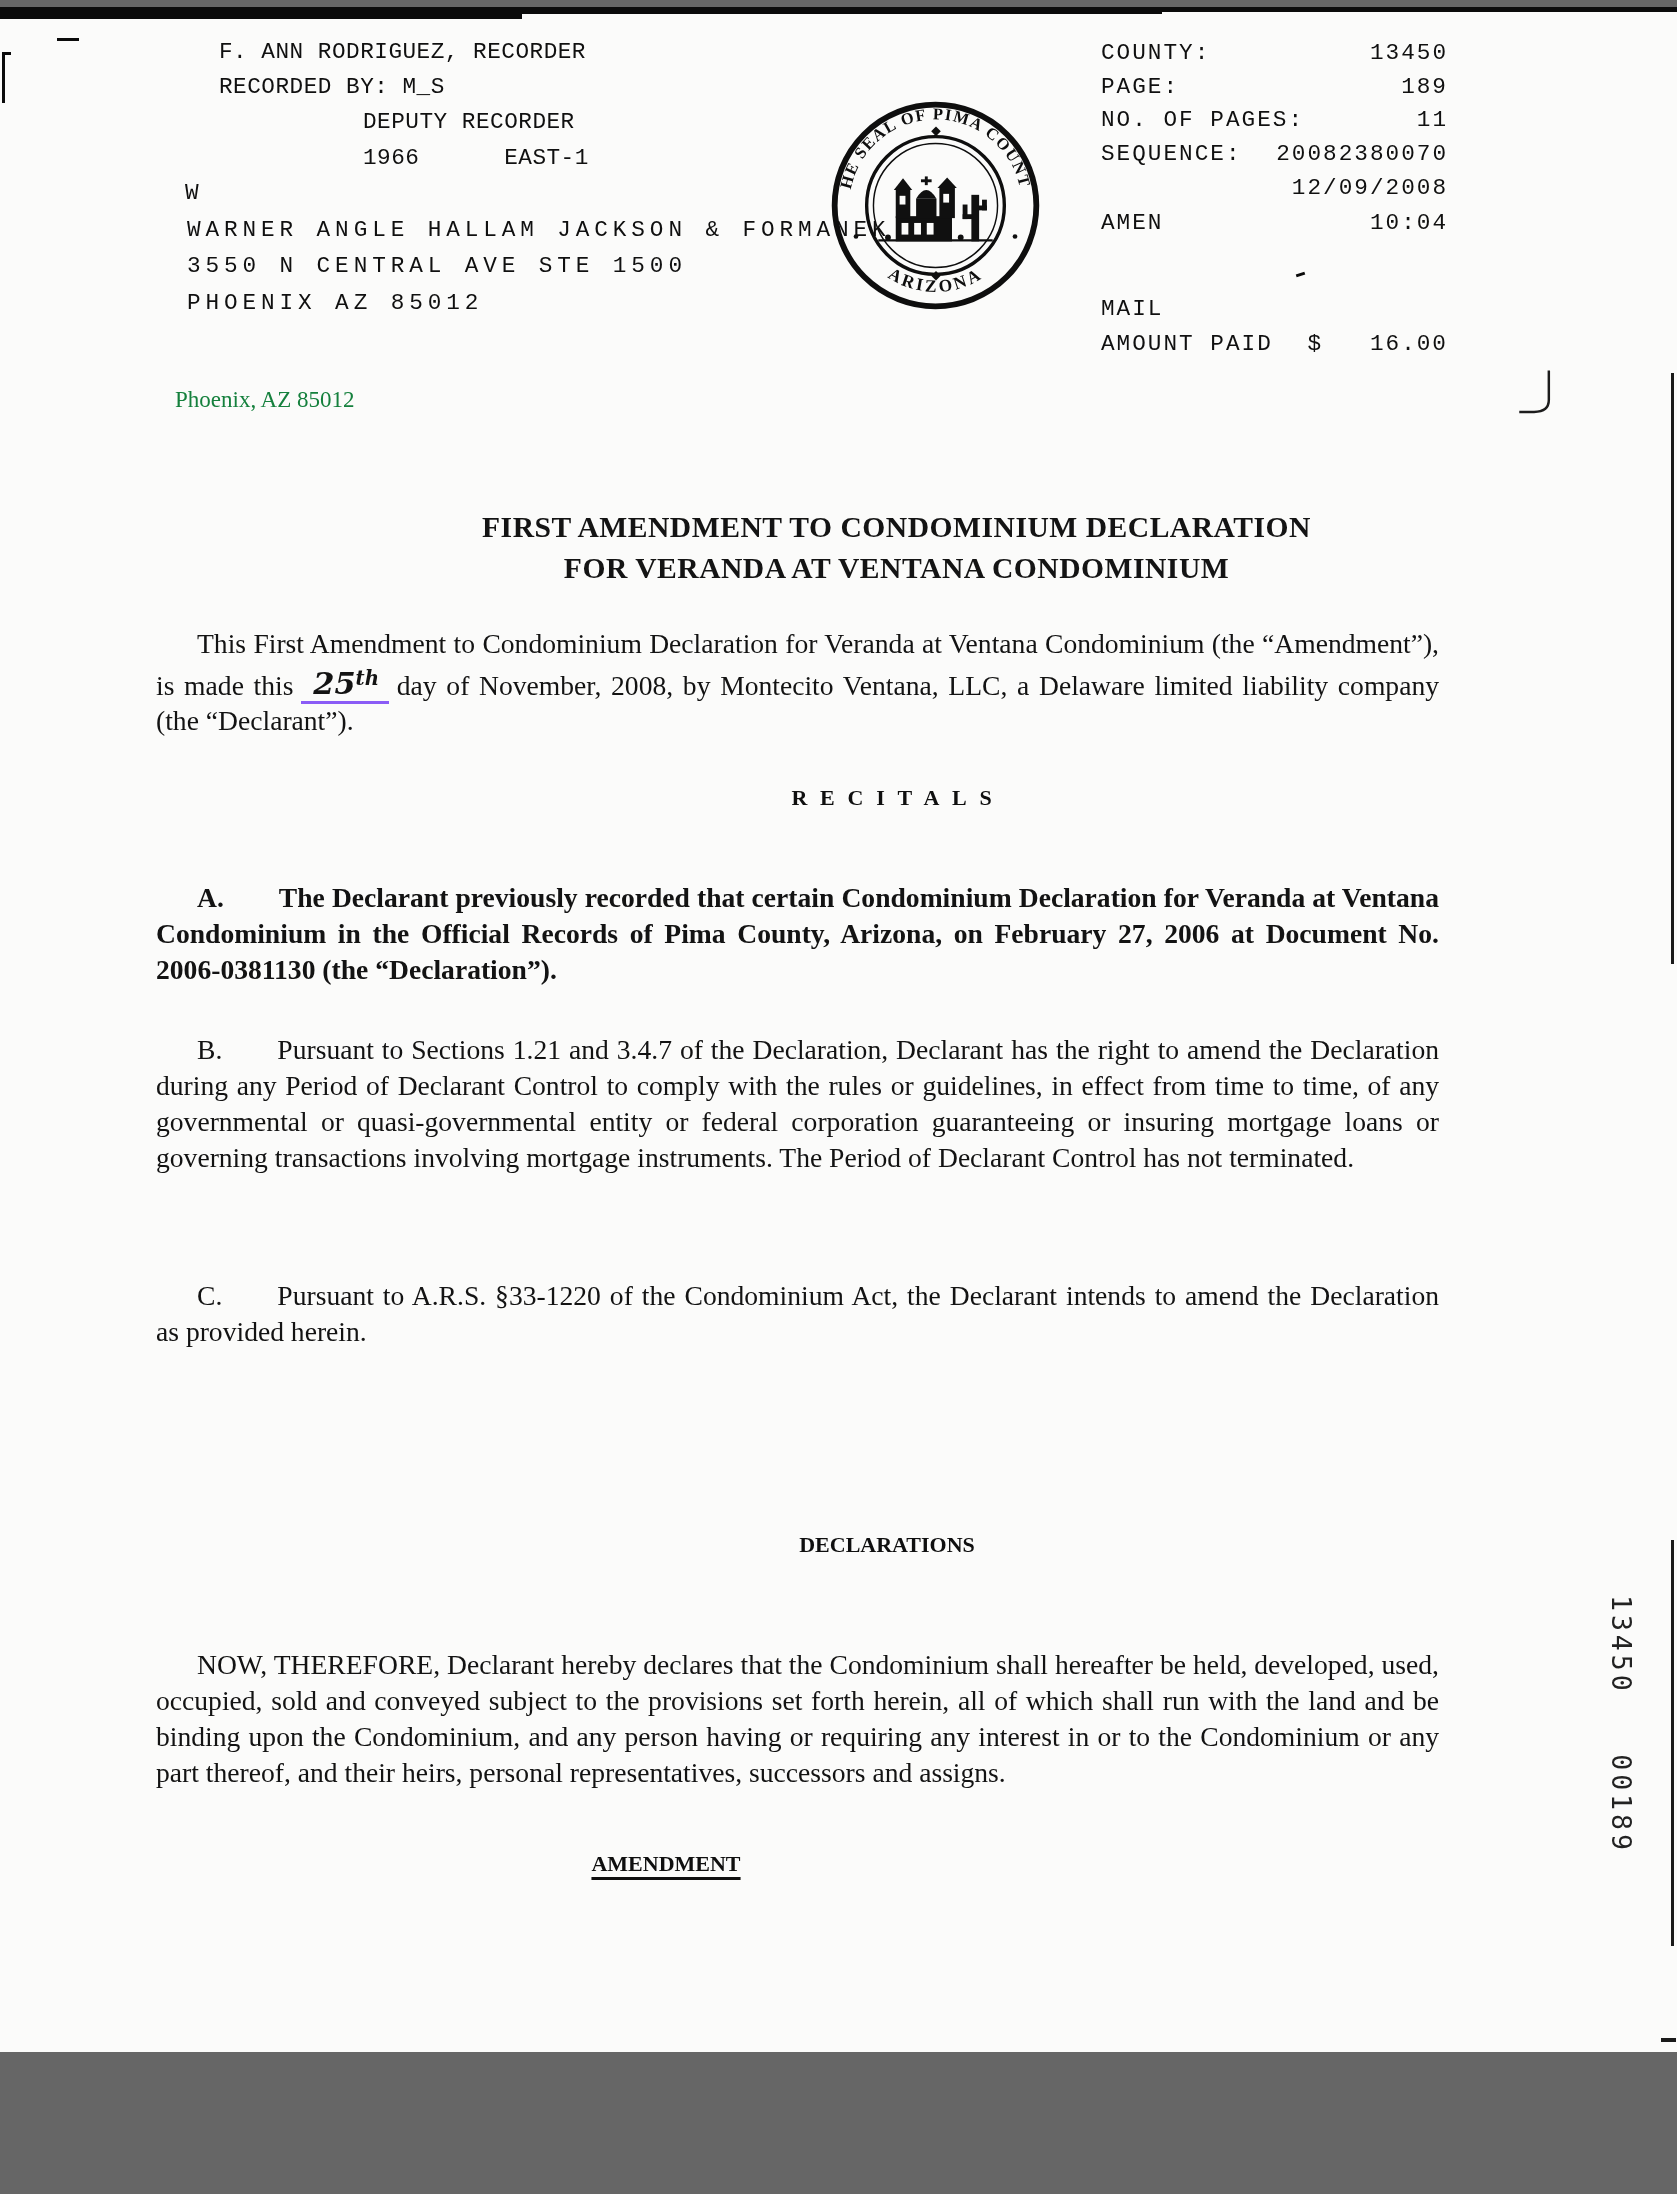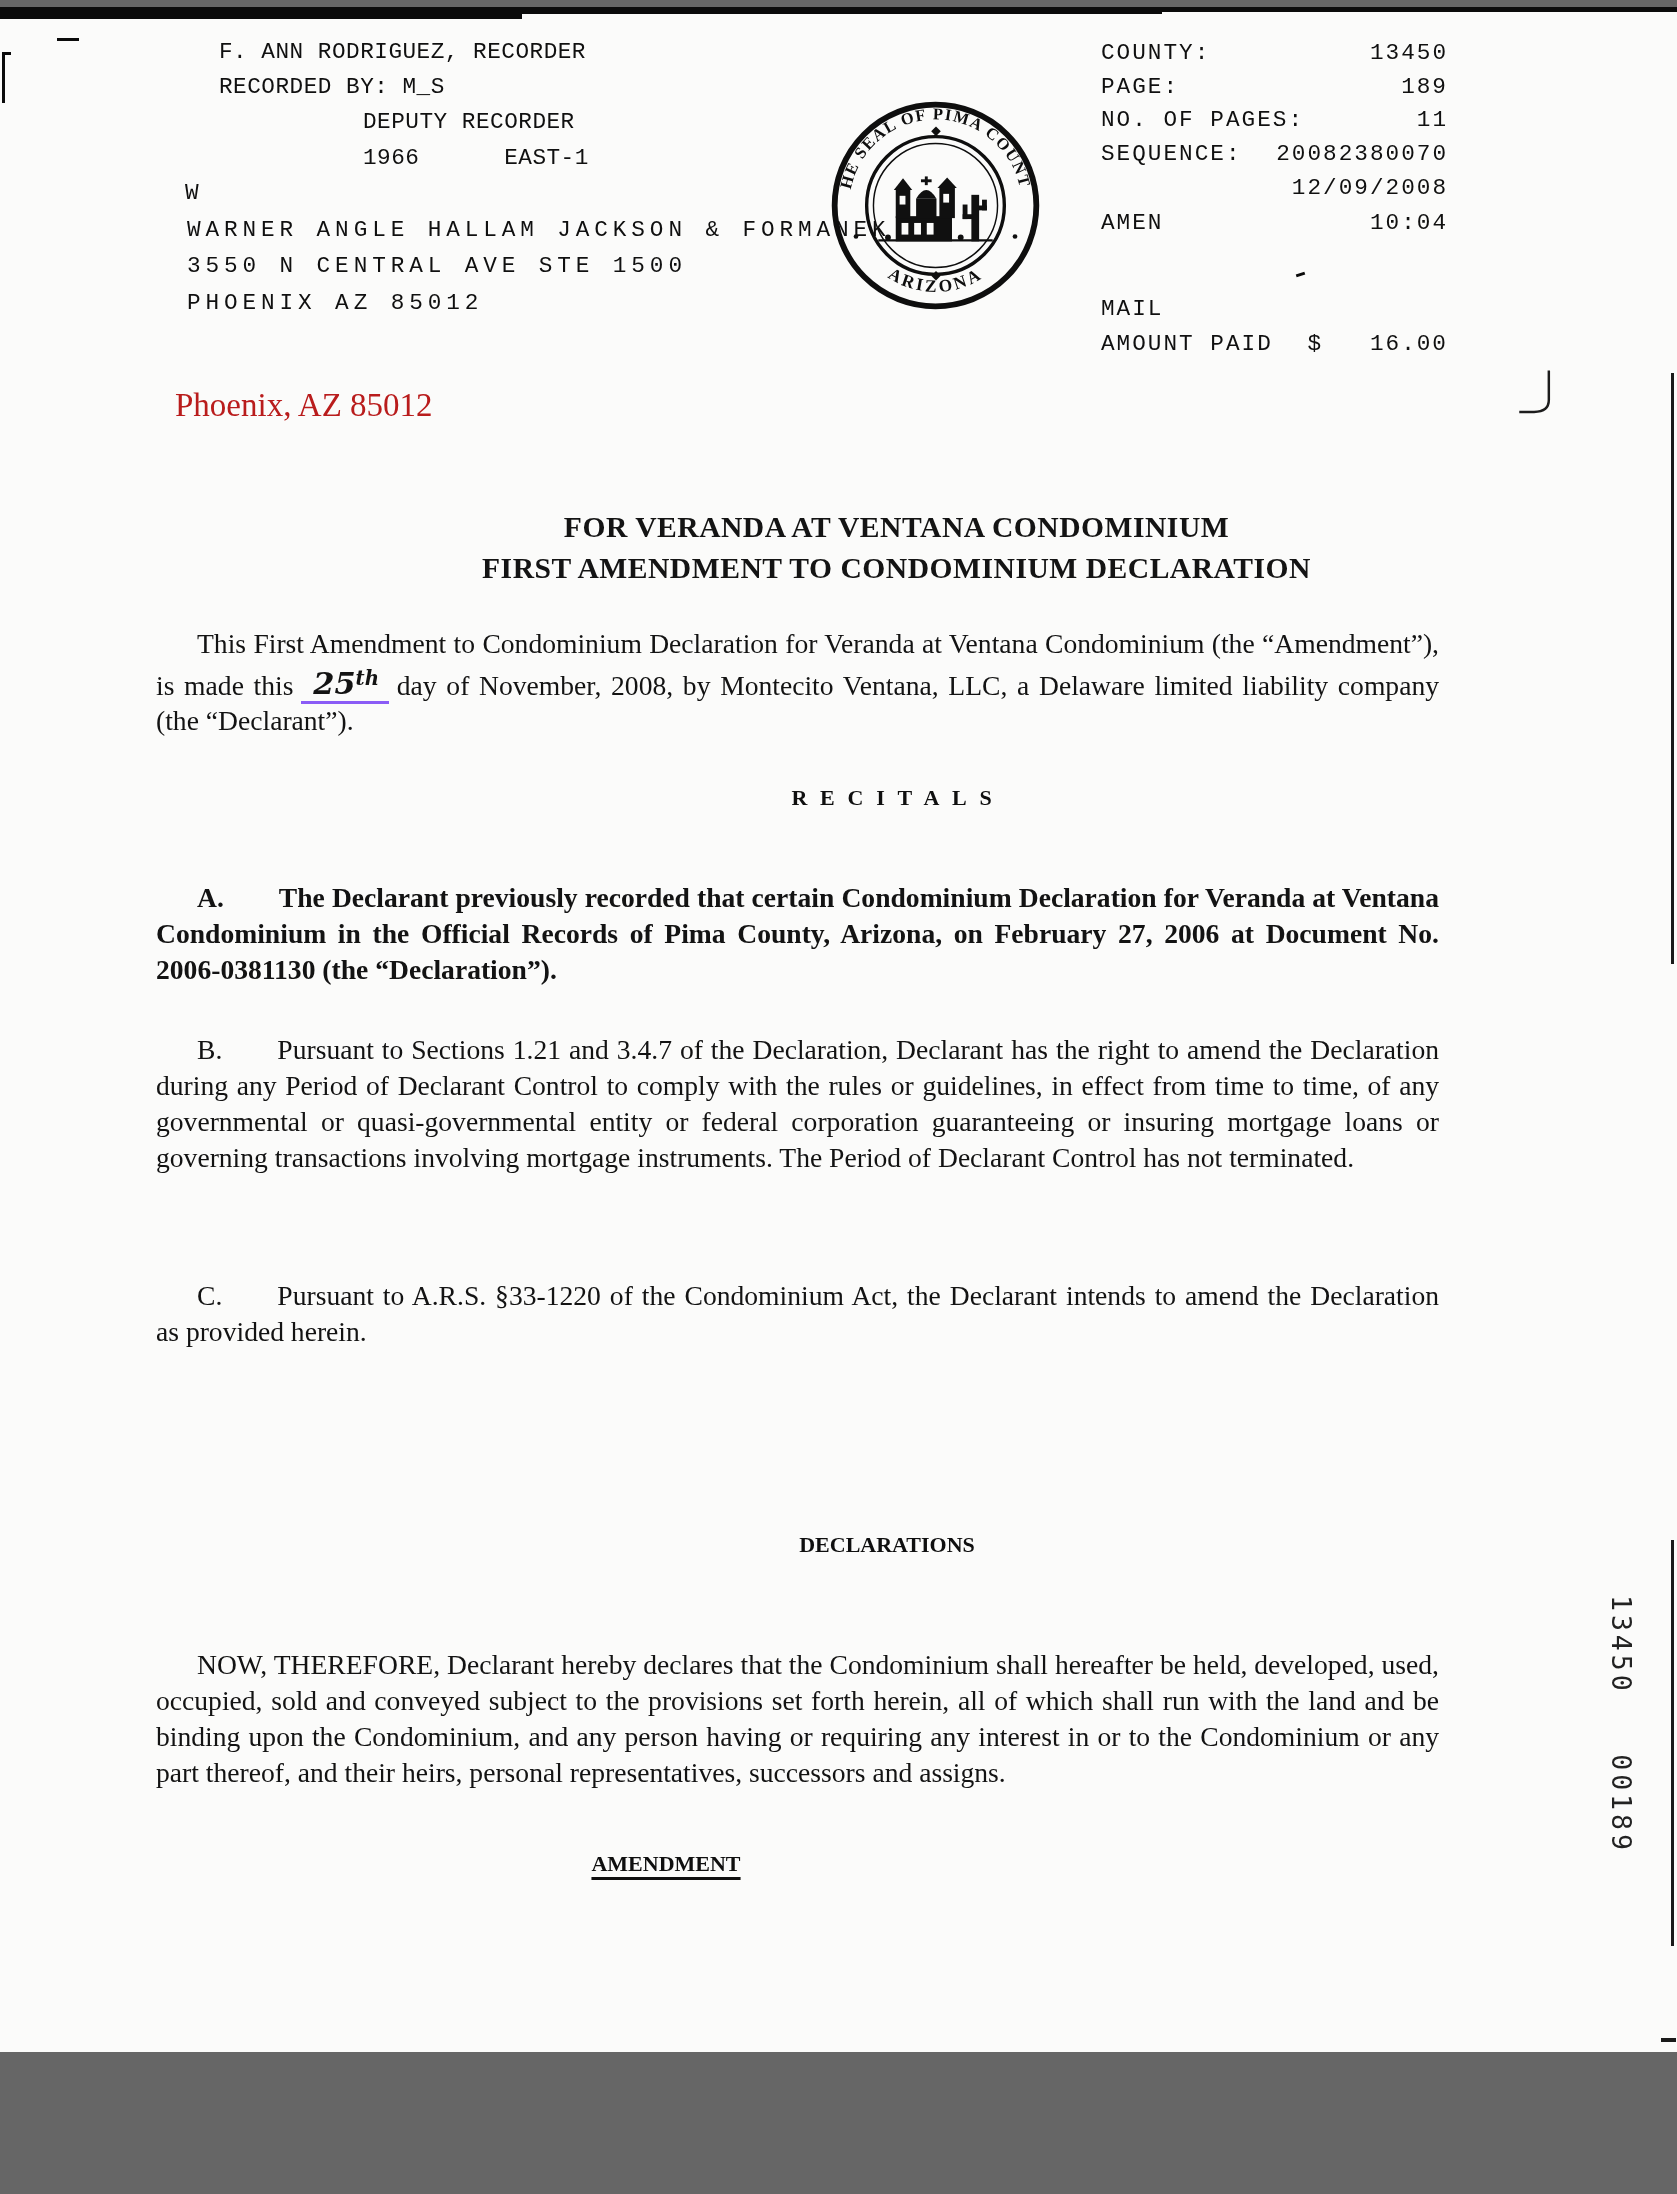--- a/index.html
+++ b/index.html
@@ -12,21 +12,21 @@
 
   
   .stamp{position:absolute;font-family:"Liberation Mono",monospace;font-size:22.7px;
          color:#101010;white-space:pre;letter-spacing:0.5px;}
   .stamp.wide{letter-spacing:4.9px;}
 
   .docket-row{position:absolute;left:1101px;width:347px;display:flex;
               justify-content:space-between;font-family:"Liberation Mono",monospace;
               font-size:22.7px;letter-spacing:2px;color:#101010;white-space:pre;}
 
-  .return-addr{position:absolute;left:175px;top:380px;font-size:33px;color:#b91c1c;}
+  .return-addr{position:absolute;left:175px;top:380px;font-size:23px;color:#15803d;}
 
   .title-block{position:absolute;left:256px;top:500px;width:1281px;text-align:center;
                font-weight:bold;font-size:29.6px;line-height:41px;letter-spacing:0.5px;}
 
   .para{position:absolute;left:156px;width:1283px;font-size:27.6px;line-height:36px;
         text-align:justify;text-indent:41px;color:#131313;}
   .item-label{display:inline-block;margin-right:55px;text-indent:0;}
 
   .heading{position:absolute;transform:translateX(-50%);font-weight:bold;font-size:22px;
            white-space:nowrap;color:#0f0f0f;}
@@ -148,22 +148,22 @@
       <rect x="163" y="109" width="5" height="11" fill="#101010"></rect>
       <rect x="158" y="115" width="10" height="5" fill="#101010"></rect>
       <circle cx="66" cy="148" r="3" fill="#101010"></circle>
       <circle cx="141" cy="148" r="3" fill="#101010"></circle>
     </g>
   </svg>
 
   <div class="return-addr">Phoenix, AZ 85012</div>
 
   <div class="title-block">
+    <div>FIRST AMENDMENT TO CONDOMINIUM DECLARATION</div>
     <div>FOR VERANDA AT VENTANA CONDOMINIUM</div>
-    <div>FIRST AMENDMENT TO CONDOMINIUM DECLARATION</div>
   </div>
 
   <p class="para" style="top:591px;"><span>This First Amendment to Condominium Declaration for Veranda at Ventana Condominium (the “Amendment”), is made this</span><span class="hand"><span>25</span><span class="sup">th</span></span><span>day of November, 2008, by Montecito Ventana, LLC, a Delaware limited liability company (the “Declarant”).</span></p>
 
   <div class="heading spaced" style="left:898px;top:778px;">RECITALS</div>
 
   <p class="para" style="top:845px;font-weight:bold;"><span class="item-label">A.</span><span>The Declarant previously recorded that certain Condominium Declaration for Veranda at Ventana Condominium in the Official Records of Pima County, Arizona, on February 27, 2006 at Document No. 2006-0381130 (the “Declaration”).</span></p>
 
   <p class="para" style="top:997px;"><span class="item-label">B.</span><span>Pursuant to Sections 1.21 and 3.4.7 of the Declaration, Declarant has the right to amend the Declaration during any Period of Declarant Control to comply with the rules or guidelines, in effect from time to time, of any governmental or quasi-governmental entity or federal corporation guaranteeing or insuring mortgage loans or governing transactions involving mortgage instruments. The Period of Declarant Control has not terminated.</span></p>
 

